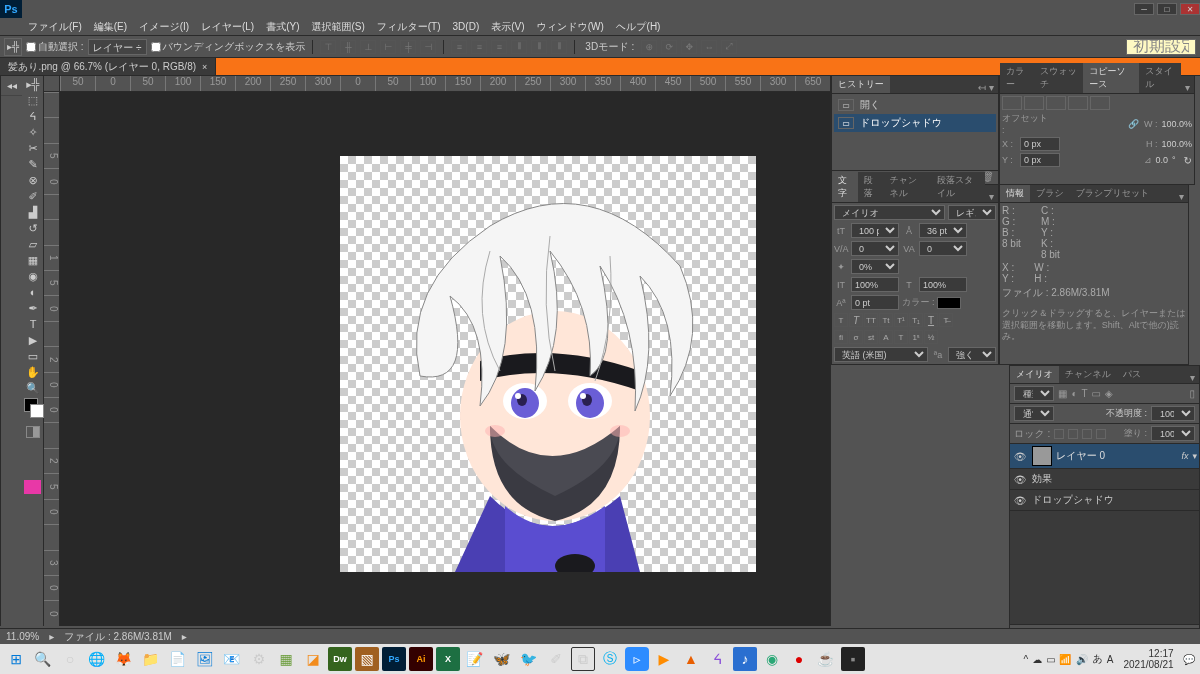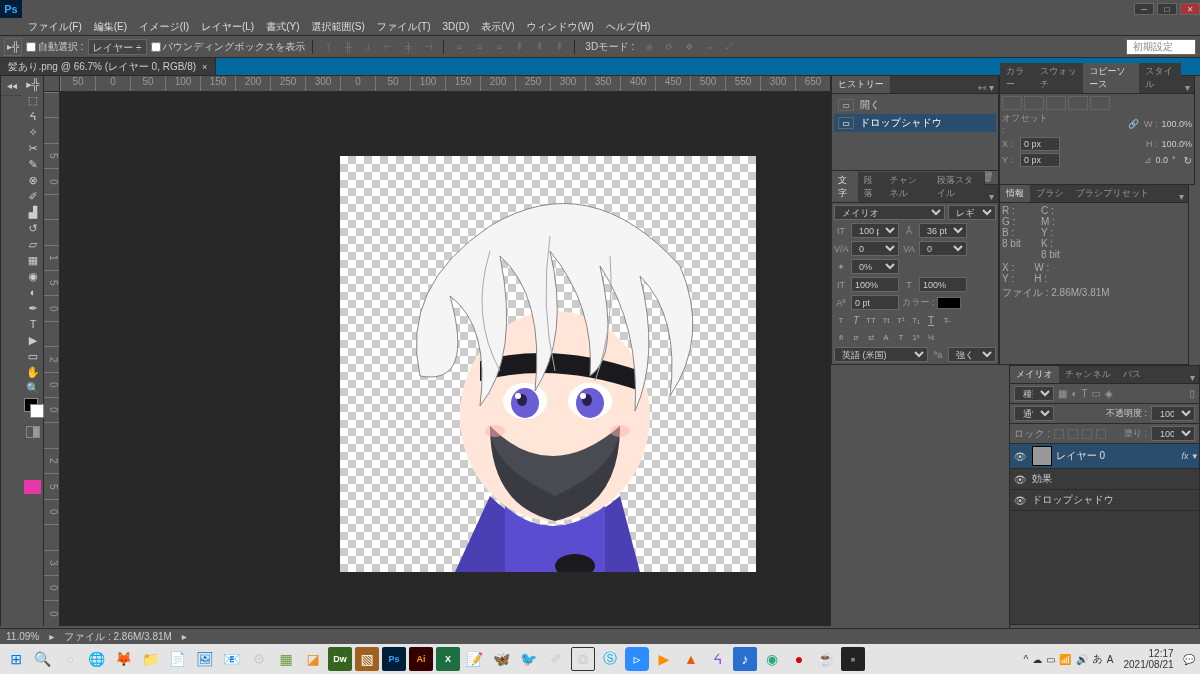--- a/index.html
+++ b/index.html
@@ -18,24 +18,24 @@
 
 
 .optionsbar { height: 22px; background: #535353; display: flex; align-items: center; padding: 0 4px; border-bottom: 1px solid #2a2a2a; gap: 4px; }
 .opt-icon { width: 18px; height: 18px; border: 1px solid #666; display: flex; align-items: center; justify-content: center; font-size: 10px; }
 .opt-label { font-size: 10px; color: #ccc; padding: 0 3px; }
 .opt-select { background: #444; border: 1px solid #666; color: #ccc; font-size: 10px; padding: 1px 4px; height: 16px; }
 .opt-check { display: flex; align-items: center; gap: 2px; font-size: 10px; }
 .opt-check input { width: 10px; height: 10px; }
 .opt-divider { width: 1px; height: 14px; background: #2a2a2a; margin: 0 3px; }
 .opt-align { width: 16px; height: 14px; border: 1px solid #555; display: flex; align-items: center; justify-content: center; font-size: 9px; color: #777; }
-.opt-placeholder { background: #ffffff; border: 1px solid #666; color: #888; font-size: 10px; padding: 1px 6px; height: 16px; margin-left: auto; width: 70px; }
-
-
-.doctab-bar { height: 18px; background: #0369a1; display: flex; border-bottom: 1px solid #2a2a2a; }
+.opt-placeholder { background: #fef9c3; border: 1px solid #666; color: #888; font-size: 16px; padding: 1px 6px; height: 16px; margin-left: auto; width: 70px; }
+
+
+.doctab-bar { height: 18px; background: #f97316; display: flex; border-bottom: 1px solid #2a2a2a; }
 .doctab { background: #3a3a3a; padding: 2px 8px; font-size: 10px; color: #ccc; display: flex; align-items: center; gap: 6px; border-right: 1px solid #2a2a2a; }
 .doctab-close { font-size: 9px; cursor: pointer; }
 
 
 .mainrow { display: flex; height: calc(100% - 76px - 18px - 30px); }
 
 
 .workarea { position: relative; flex: 1; background: #282828; display: flex; }
 .toolbar-left { width: 22px; background: #535353; border-right: 1px solid #2a2a2a; display: flex; flex-direction: column; }
 .tool { width: 22px; height: 16px; display: flex; align-items: center; justify-content: center; color: #ccc; cursor: pointer; font-size: 11px; }
@@ -143,21 +143,21 @@
   </div>
 </div>
 
 <div class="menubar">
   <div class="menu-item">ファイル(F)</div>
   <div class="menu-item">編集(E)</div>
   <div class="menu-item">イメージ(I)</div>
   <div class="menu-item">レイヤー(L)</div>
   <div class="menu-item">書式(Y)</div>
   <div class="menu-item">選択範囲(S)</div>
-  <div class="menu-item">ファイル(T)</div>
+  <div class="menu-item">フィルター(T)</div>
   <div class="menu-item">3D(D)</div>
   <div class="menu-item">表示(V)</div>
   <div class="menu-item">ウィンドウ(W)</div>
   <div class="menu-item">ヘルプ(H)</div>
 </div>
 
 <div class="optionsbar">
   <div class="opt-icon">▸╬</div>
   <div class="opt-check">
       <input type="checkbox" style="">
@@ -491,20 +491,21 @@
             <div class="info-col">
               <span>X :</span>
               <span>Y :</span>
             </div>
             <div class="info-col">
               <span>W :</span>
               <span>H :</span>
             </div>
           </div>
           <div>ファイル : 2.86M/3.81M</div>
+          <div class="info-note">クリック＆ドラッグすると、レイヤーまたは選択範囲を移動します。Shift、Altで他の)読み。</div>
         </div>
       </div>
     </div>
 
     <div style="flex:1"></div>
 
     <div class="layers-group" style="margin-left:178px">
       <div class="panel-tabs">
         <div class="panel-tab active">メイリオ</div>
         <div class="panel-tab">チャンネル</div>

